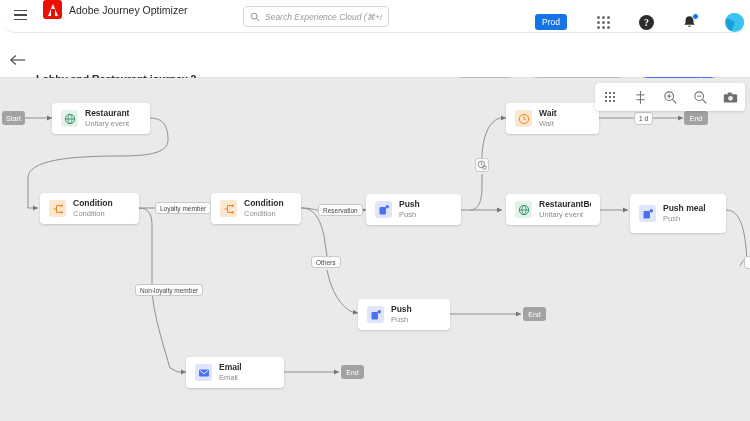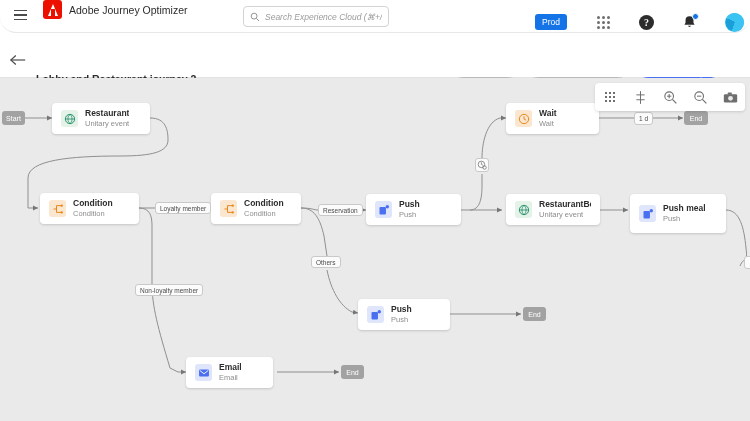--- a/index.html
+++ b/index.html
@@ -536,21 +536,21 @@
         </svg>
     </div>
     <div class="node-txt">
       <div class="node-title">Push</div>
       <div class="node-sub">Push</div>
     </div>
   </div>
 
   <div class="term-badge" style="left:523px; top:229px; width:23px; height:14px;">End</div>
 
-  <div class="node" style="left:186px; top:279px; width:87px; height:31px;">
+  <div class="node" style="left:186px; top:279px; width:98px; height:31px;">
     <div class="node-ico ico-email">
       <svg width="12" height="12" viewBox="0 0 16 16">
           <rect x="1.4" y="3.4" width="13.2" height="9.2" rx="1.3" fill="#4a6ff0"></rect>
           <polyline points="2.4,4.6 8,9 13.6,4.6" fill="none" stroke="#ffffff" stroke-width="1.2"></polyline>
         </svg>
     </div>
     <div class="node-txt">
       <div class="node-title">Email</div>
       <div class="node-sub">Email</div>
     </div>

